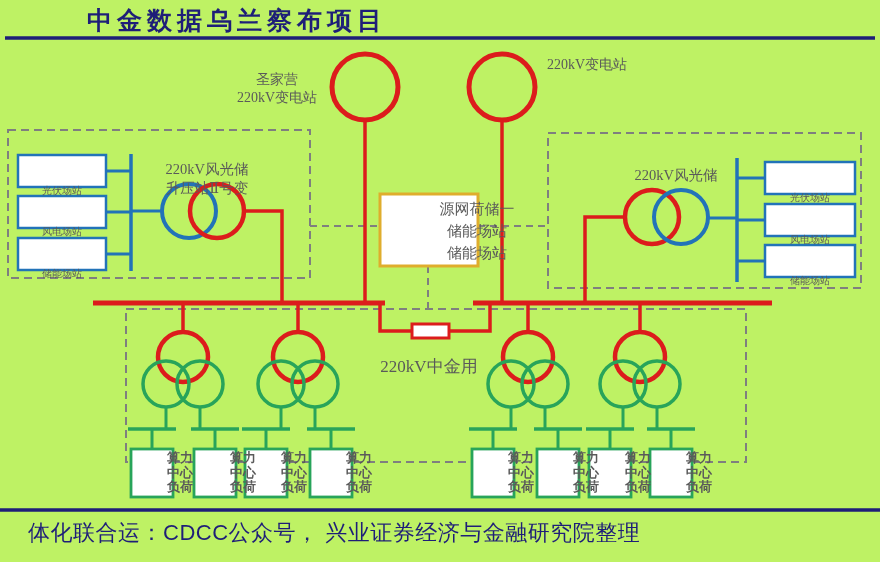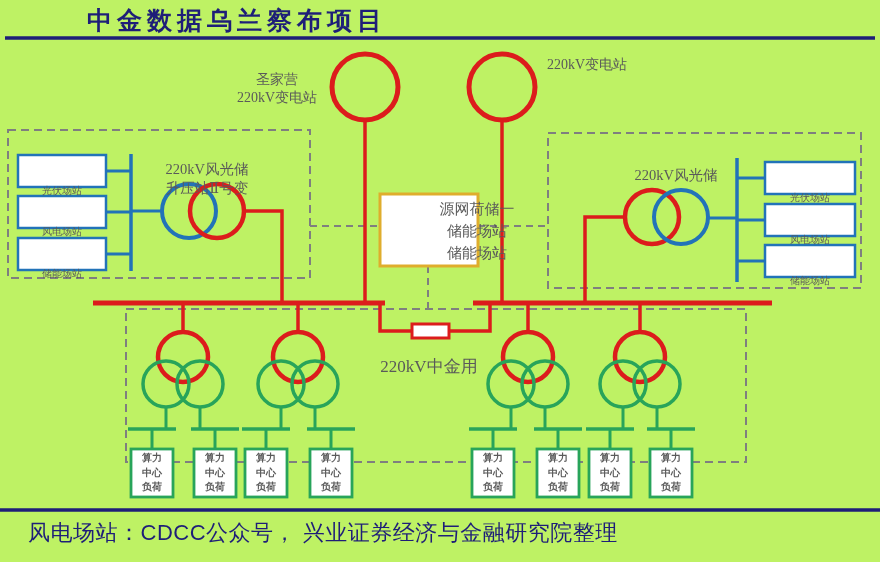--- a/index.html
+++ b/index.html
@@ -31,21 +31,21 @@
   .title{
     position:absolute;left:87px;top:4px;white-space:nowrap;
     font-family:"Liberation Sans","DejaVu Sans",sans-serif;
     font-weight:700;font-size:25px;letter-spacing:5px;color:var(--navy);
   }
   .sub-lbl{font-size:14px;line-height:18px;}
   .booster-lbl{font-size:14.5px;line-height:19px;margin-top:28px;}
   .box-lbl{display:flex;align-items:center;justify-content:center;font-size:10px;margin-top:20px;}
   .platform-lbl{font-size:15px;line-height:22px;}
   .user-lbl{font-size:17px;line-height:19px;}
-  .load-lbl{font-size:10px;line-height:14.6px;font-weight:600;}
+  .load-lbl{font-size:13px;line-height:14.6px;font-weight:600;padding-left:28px;}
   .source{
     position:absolute;left:28px;top:518px;white-space:nowrap;
     font-size:22px;letter-spacing:0.5px;color:var(--navy);
     font-family:"Liberation Sans","DejaVu Sans",sans-serif;
   }
 </style>
 </head>
 <body>
 
 <div class="stage">
@@ -237,14 +237,14 @@
     <div>算力</div>
       <div>中心</div>
       <div>负荷</div>
   </div>
   <div class="lbl load-lbl" style="left:650px;top:451px;width:42px;">
     <div>算力</div>
       <div>中心</div>
       <div>负荷</div>
   </div>
 
-  <div class="source">风电场站：CDCC公众号， 兴业证券经济与金融研究院整理</div>
+  <div class="source">体化联合运：CDCC公众号， 兴业证券经济与金融研究院整理</div>
 </div>
 
 </body></html>

